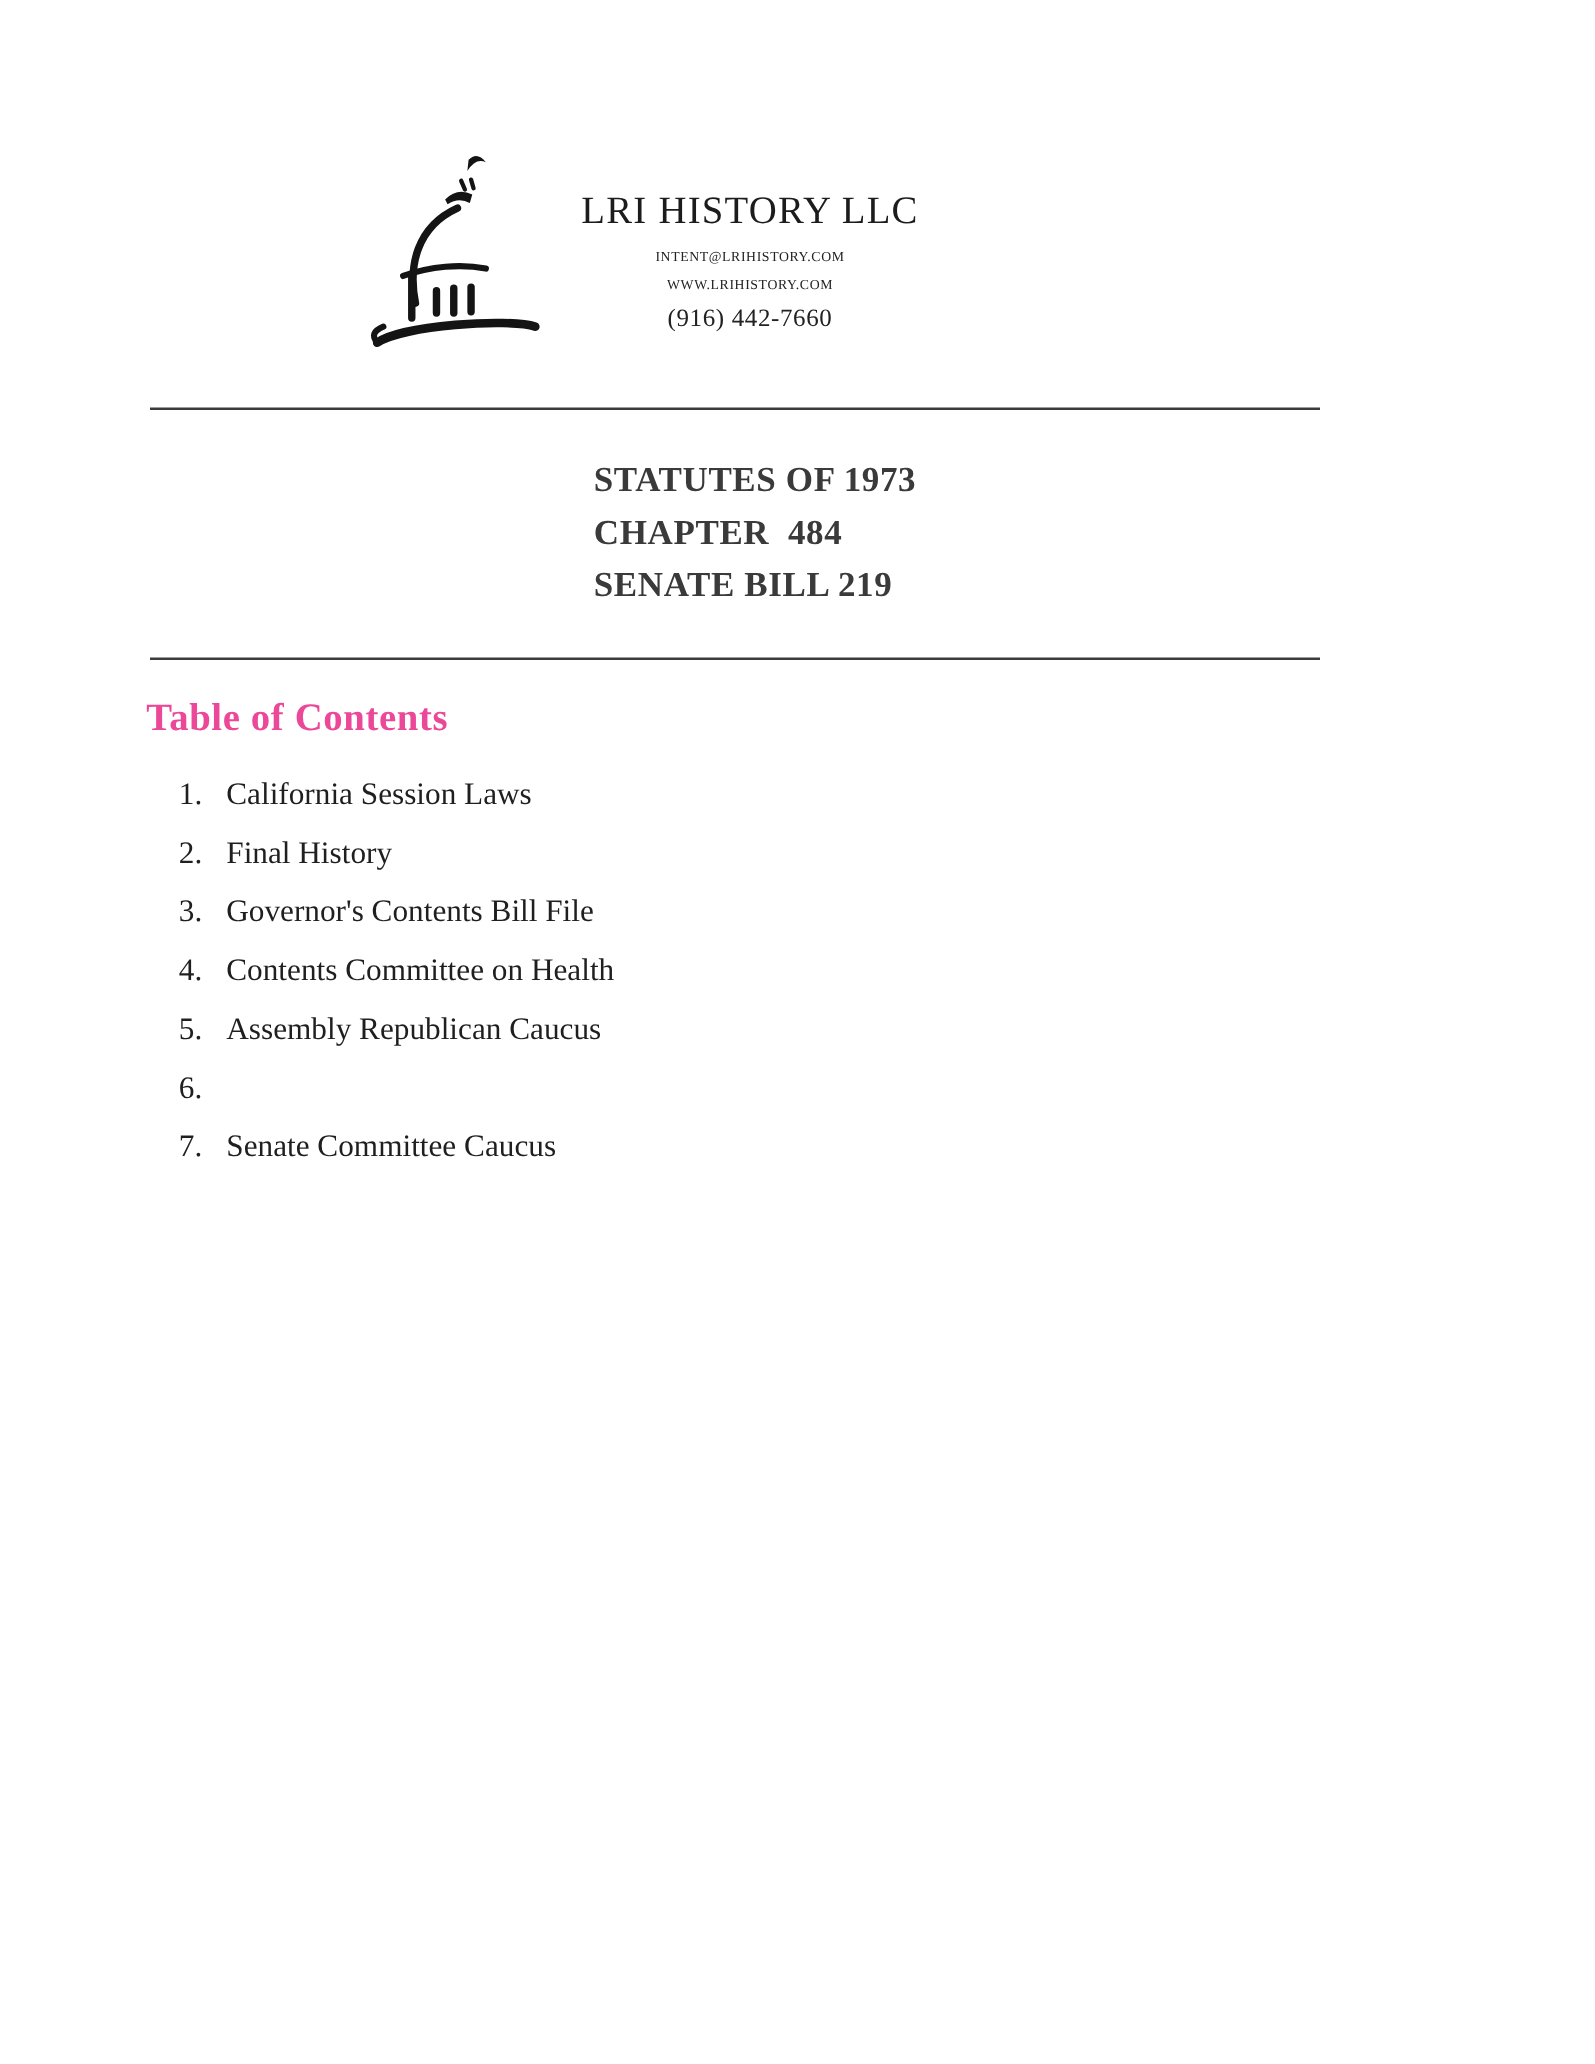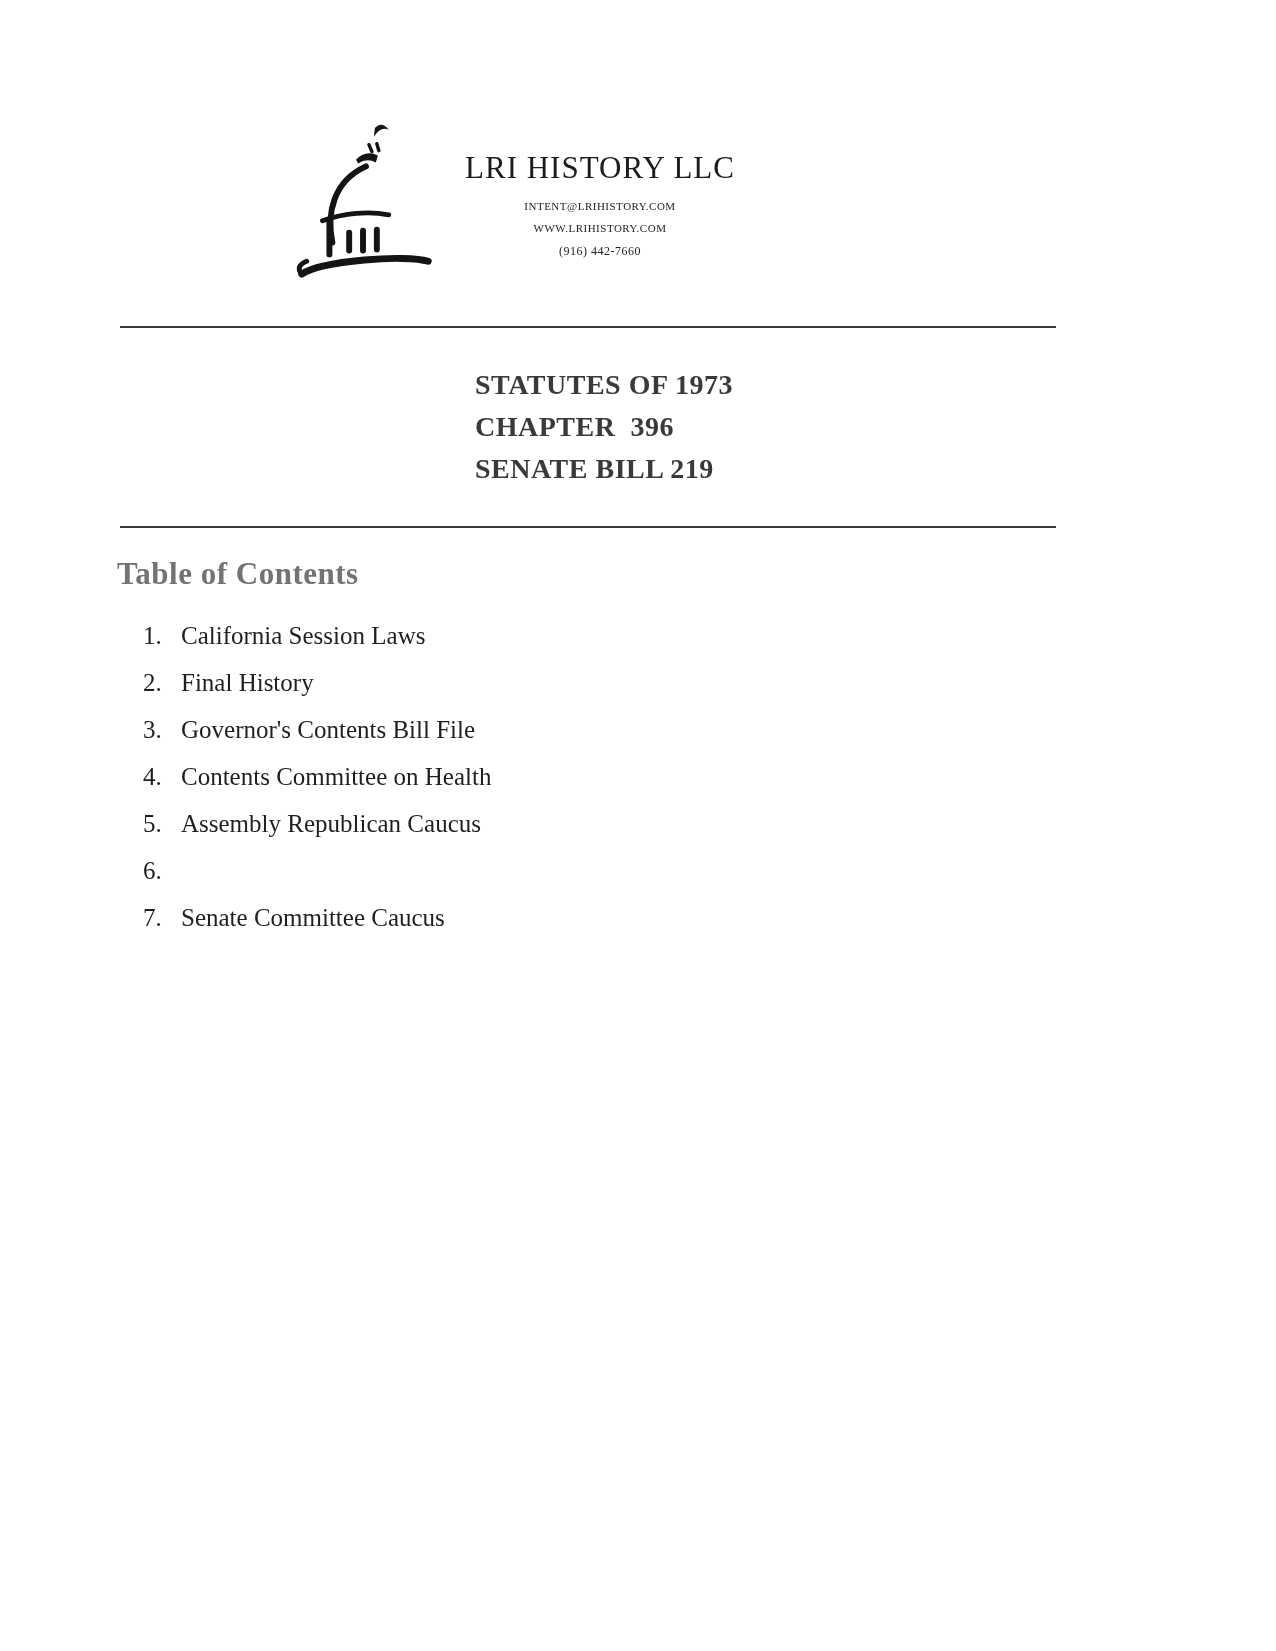--- a/index.html
+++ b/index.html
@@ -40,21 +40,21 @@
     margin-bottom: 14px;
     white-space: pre-wrap;
   }
   .contact-line {
     font-size: 11px;
     letter-spacing: 0.5px;
     color: #222222;
     margin-bottom: 10px;
     white-space: pre-wrap;
   }
-  .contact-line.phone { font-size: 12px; }
+  .contact-line.phone { font-size: 20px; }
 
   
   .rule {
     position: absolute;
     left: 120px;
     width: 936px;
     height: 2px;
     background: #3c3c3c;
   }
   .rule-top { top: 326px; }
@@ -76,21 +76,21 @@
     white-space: pre-wrap;
   }
 
   
   .toc-heading {
     position: absolute;
     left: 117px;
     top: 556px;
     font-size: 31px;
     font-weight: bold;
-    color: #737373;
+    color: #ec4899;
     letter-spacing: 0.5px;
   }
 
   .toc-list {
     position: absolute;
     left: 143px;
     top: 622px;
     width: 800px;
   }
   .toc-item {
@@ -142,21 +142,21 @@
     <div class="contact-line">INTENT@LRIHISTORY.COM</div>
     <div class="contact-line">WWW.LRIHISTORY.COM</div>
     <div class="contact-line phone">(916) 442-7660</div>
   </div>
 
   <div class="rule rule-top"></div>
   <div class="rule rule-bottom"></div>
 
   <div class="title-block">
     <div class="title-line">STATUTES OF 1973</div>
-    <div class="title-line">CHAPTER  396</div>
+    <div class="title-line">CHAPTER  484</div>
     <div class="title-line">SENATE BILL 219</div>
   </div>
 
   <div class="toc-heading">Table of Contents</div>
 
   <div class="toc-list">
     <div class="toc-item">
       <span class="toc-number">1.</span>
       <span class="toc-label">California Session Laws</span>
     </div>

